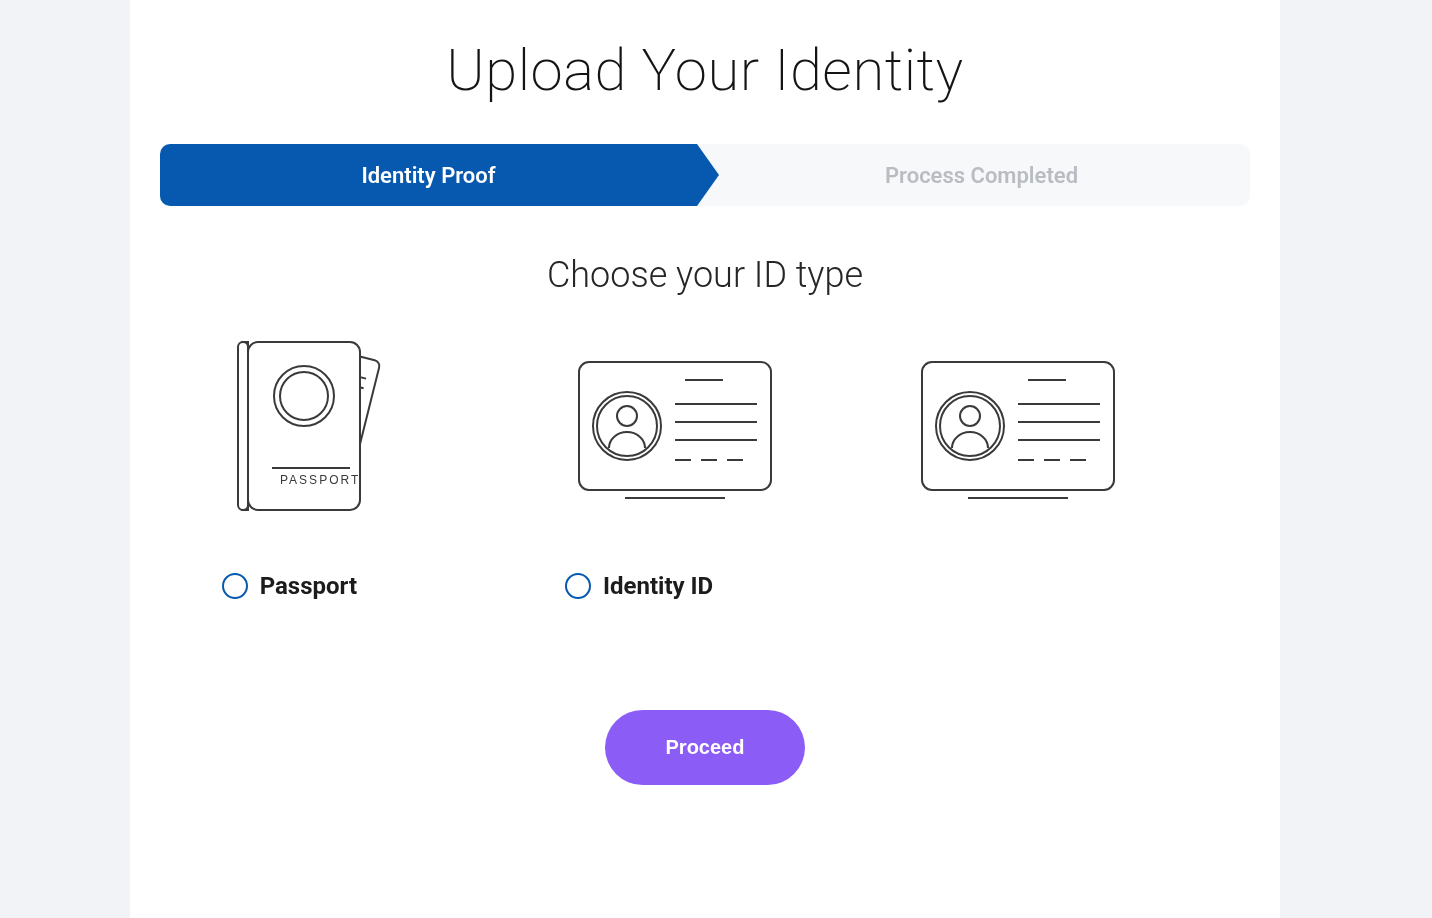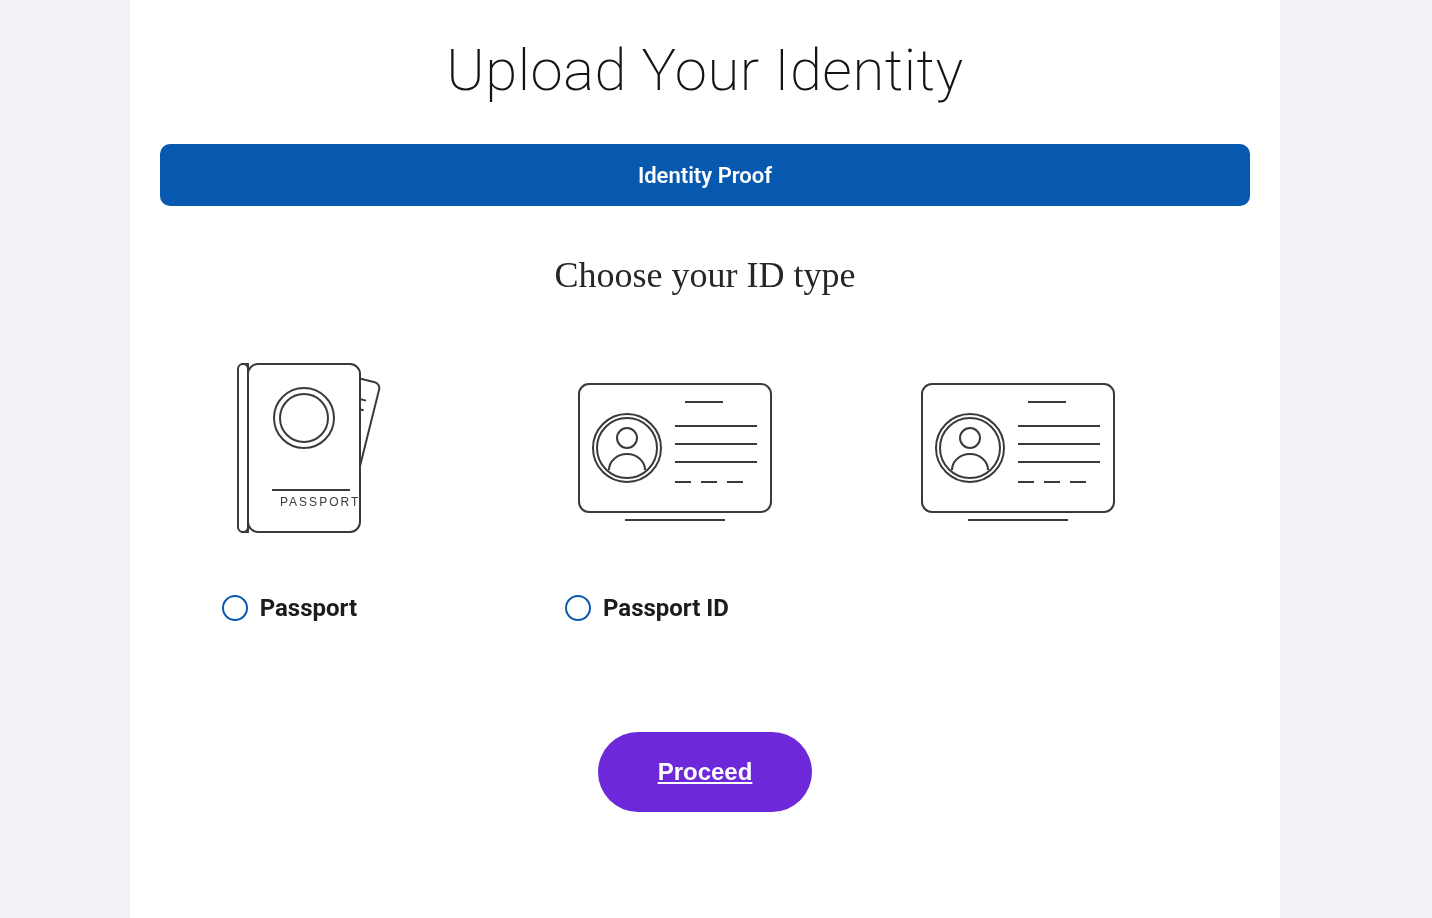--- a/index.html
+++ b/index.html
@@ -62,22 +62,21 @@
     border-top: 31px solid transparent;
     border-bottom: 31px solid transparent;
     border-left: 22px solid #0759b0;
     z-index: 1;
   }
   .subtitle {
     text-align: center;
     font-size: 36px;
     font-weight: 300;
     color: #262626;
-    margin-bottom: 62px;
-    font-family: Liberation Serif, serif;
+    margin-bottom: 40px;
   }
   .options {
     display: flex;
     justify-content: space-around;
     align-items: flex-start;
     padding: 0 30px 0 30px;
     margin-bottom: 110px;
   }
   .option {
     display: flex;
@@ -103,42 +102,44 @@
   .radio-label {
     font-size: 24px;
     font-weight: 700;
     color: #1c1c1c;
   }
   .proceed-wrap {
     display: flex;
     justify-content: center;
   }
   .proceed-btn {
-    background: #6d28d9;
+    background: #8b5cf6;
     color: #ffffff;
-    font-size: 24px;
+    font-size: 20px;
     font-weight: 700;
     padding: 26px 60px;
     border: none;
     border-radius: 48px;
     cursor: pointer;
     min-width: 200px;
-    text-decoration: underline;
   }
 </style>
 </head>
 <body>
 
 <div class="card">
 
   <h1 class="page-title">Upload Your Identity</h1>
 
   <div class="stepper">
     <div class="step active">
       <span>Identity Proof</span>
+    </div>
+    <div class="step">
+      <span>Process Completed</span>
     </div>
   </div>
 
   <h2 class="subtitle">Choose your ID type</h2>
 
   <div class="options">
 
     <div class="option">
       <span>
         <svg width="190" height="180" viewBox="0 0 190 180" fill="none" stroke="#3a3a3a" stroke-width="2">
@@ -182,21 +183,21 @@
           <line x1="110" y1="68" x2="192" y2="68"></line>
           <line x1="110" y1="86" x2="192" y2="86"></line>
           <line x1="110" y1="104" x2="192" y2="104"></line>
           <line x1="110" y1="124" x2="126" y2="124"></line>
           <line x1="136" y1="124" x2="152" y2="124"></line>
           <line x1="162" y1="124" x2="178" y2="124"></line>
         </svg>
       </span>
       <div class="radio-row">
         <span class="radio-circle"></span>
-        <span class="radio-label">Passport ID</span>
+        <span class="radio-label">Identity ID</span>
       </div>
     </div>
 
     <div class="option">
       <span>
         <svg width="220" height="180" viewBox="0 0 220 180" fill="none" stroke="#3a3a3a" stroke-width="2">
           <rect x="14" y="26" width="192" height="128" rx="10" fill="#fff"></rect>
           <line x1="60" y1="162" x2="160" y2="162"></line>
           <circle cx="62" cy="90" r="34"></circle>
           <circle cx="62" cy="90" r="30"></circle>

